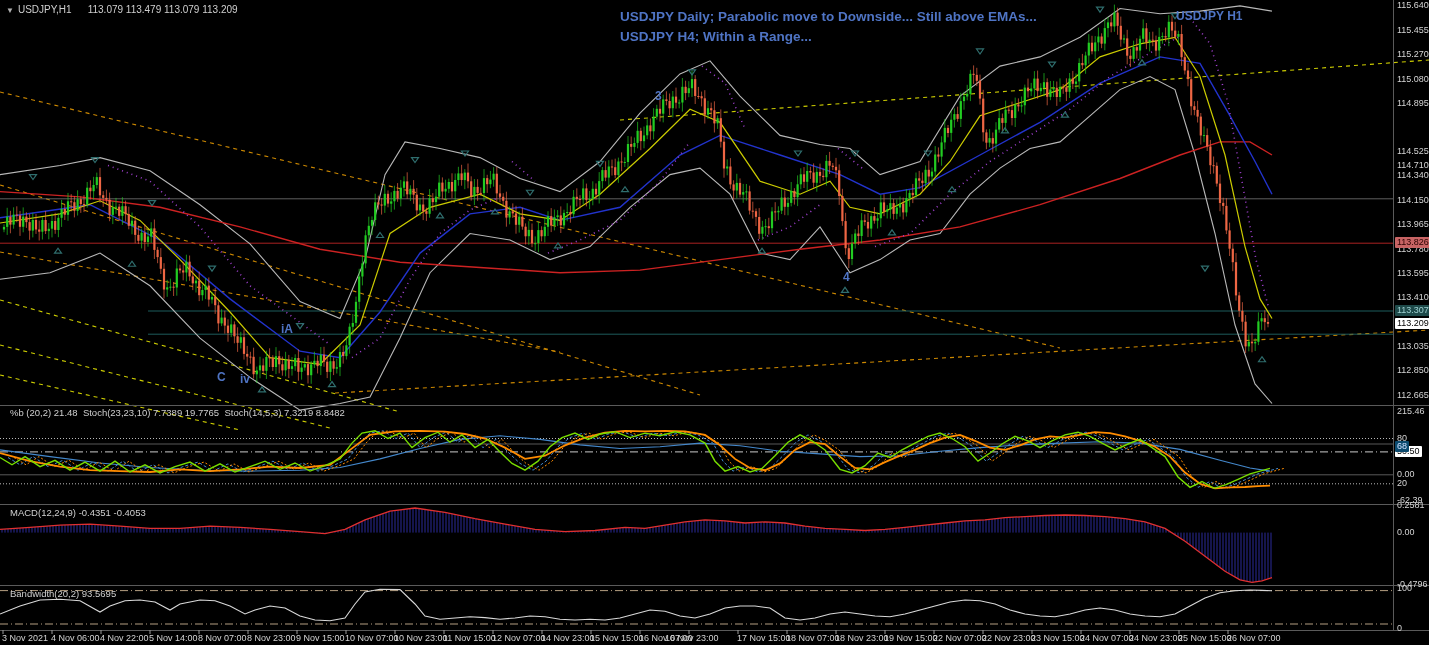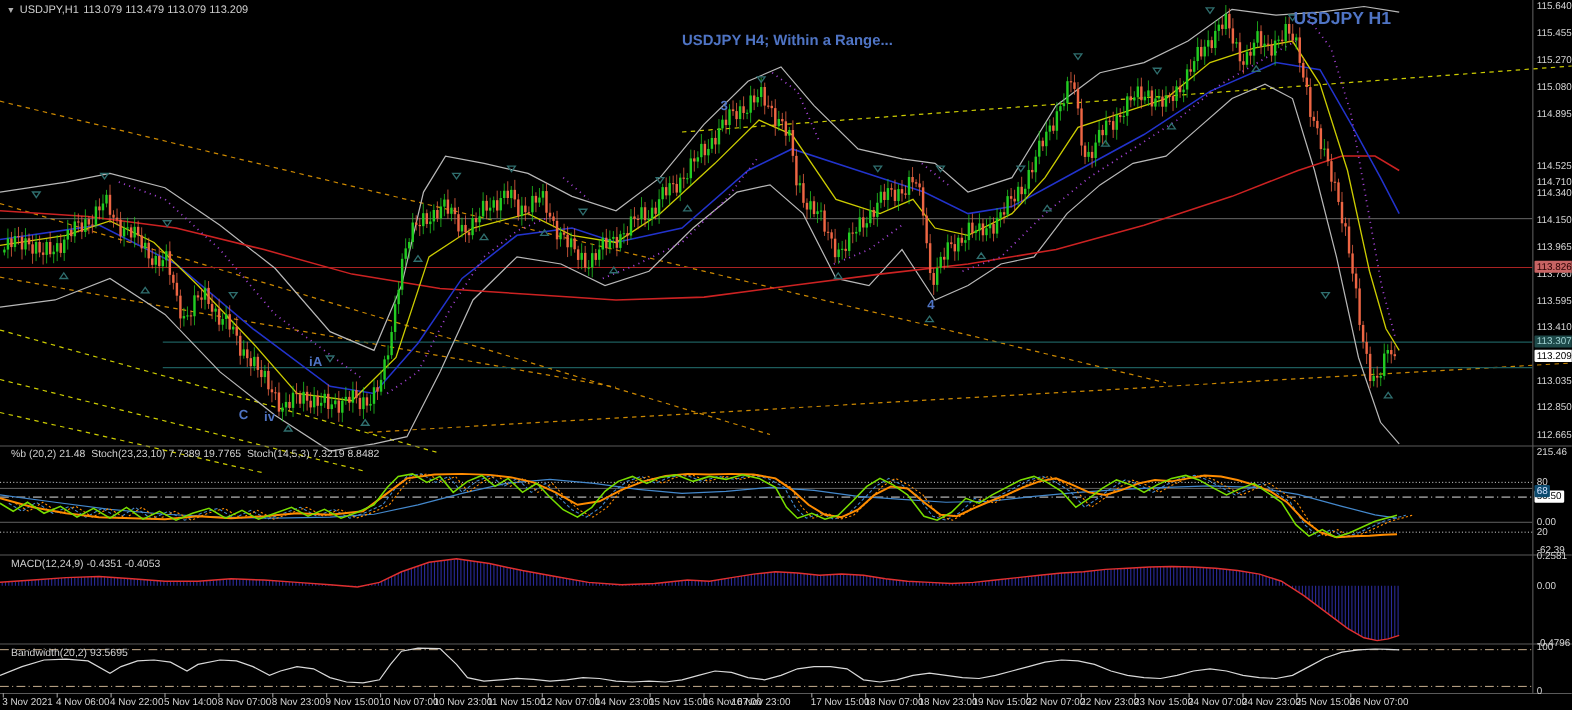--- a/index.html
+++ b/index.html
@@ -5,21 +5,21 @@
   html,body{margin:0;padding:0;background:#000;}
   #app{position:relative;width:1429px;height:645px;background:#000;overflow:hidden;
        font-family:"Liberation Sans",sans-serif;}
   #chart-svg{position:absolute;left:0;top:0;}
   .ovl{position:absolute;z-index:5;white-space:pre;}
   #title-bar{left:6px;top:4px;color:#cfcfcf;font-size:10px;}
   #title-bar .tri{color:#b0b0b0;font-size:8px;margin-right:4px;}
   .anno{font-weight:bold;color:#4f74c4;font-size:13.5px;}
   #anno1{left:620px;top:9px;}
   #anno2{left:620px;top:29px;}
-  #anno-corner{left:1176px;top:9px;font-size:16px;}
+  #anno-corner{left:1176px;top:9px;font-size:12px;}
   .pnl-label{color:#cfcfcf;font-size:9.5px;}
   #p1-label{left:10px;top:407px;}
   #p2-label{left:10px;top:507px;}
   #p3-label{left:10px;top:588px;}
   #price-axis,#time-axis{position:absolute;z-index:4;}
   #price-axis{left:1393px;top:0;width:36px;height:630px;}
   #time-axis{left:0;top:630px;width:1181px;height:15px;}
   .ax-lbl{position:absolute;left:4px;color:#d4d4d4;font-size:9px;line-height:9px;}
   .ax-badge{position:absolute;left:2px;font-size:9px;line-height:9px;padding:1px 2px;border-radius:1px;}
   .t-lbl{position:absolute;top:3px;color:#d4d4d4;font-size:9px;white-space:nowrap;}
@@ -1351,22 +1351,23 @@
       <line x1="885" y1="630" x2="885" y2="634" stroke="#9a9a9a" stroke-width="1"></line>
       <line x1="934" y1="630" x2="934" y2="634" stroke="#9a9a9a" stroke-width="1"></line>
       <line x1="983" y1="630" x2="983" y2="634" stroke="#9a9a9a" stroke-width="1"></line>
       <line x1="1032" y1="630" x2="1032" y2="634" stroke="#9a9a9a" stroke-width="1"></line>
       <line x1="1081" y1="630" x2="1081" y2="634" stroke="#9a9a9a" stroke-width="1"></line>
       <line x1="1130" y1="630" x2="1130" y2="634" stroke="#9a9a9a" stroke-width="1"></line>
       <line x1="1179" y1="630" x2="1179" y2="634" stroke="#9a9a9a" stroke-width="1"></line>
       <line x1="1228" y1="630" x2="1228" y2="634" stroke="#9a9a9a" stroke-width="1"></line>
     </svg>
 
-  <div class="ovl" id="title-bar"><span class="tri">▼</span><span>USDJPY,H1</span><span style="margin-left:4px;">113.079 113.479 113.079 113.209</span></div>
+  <div class="ovl" id="title-bar"><span class="tri">▼</span><span>USDJPY,H1</span><span style="margin-left:16px;">113.079 113.479 113.079 113.209</span></div>
 
+  <div class="ovl anno" id="anno1">USDJPY Daily; Parabolic move to Downside... Still above EMAs...</div>
   <div class="ovl anno" id="anno2">USDJPY H4; Within a Range...</div>
   <div class="ovl anno" id="anno-corner">USDJPY H1</div>
 
   <div class="ovl pnl-label" id="p1-label">%b (20,2) 21.48  Stoch(23,23,10) 7.7389 19.7765  Stoch(14,5,3) 7.3219 8.8482</div>
   <div class="ovl pnl-label" id="p2-label">MACD(12,24,9) -0.4351 -0.4053</div>
   <div class="ovl pnl-label" id="p3-label">Bandwidth(20,2) 93.5695</div>
 
   <div id="price-axis">
       <span class="ax-lbl" style="top: 1px;">115.640</span>
       <span class="ax-lbl" style="top: 26px;">115.455</span>

